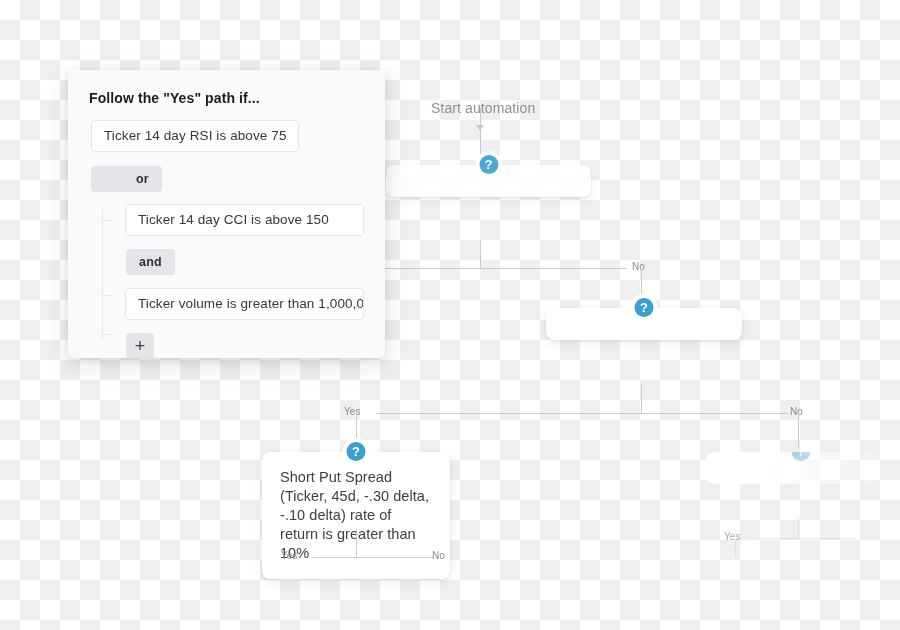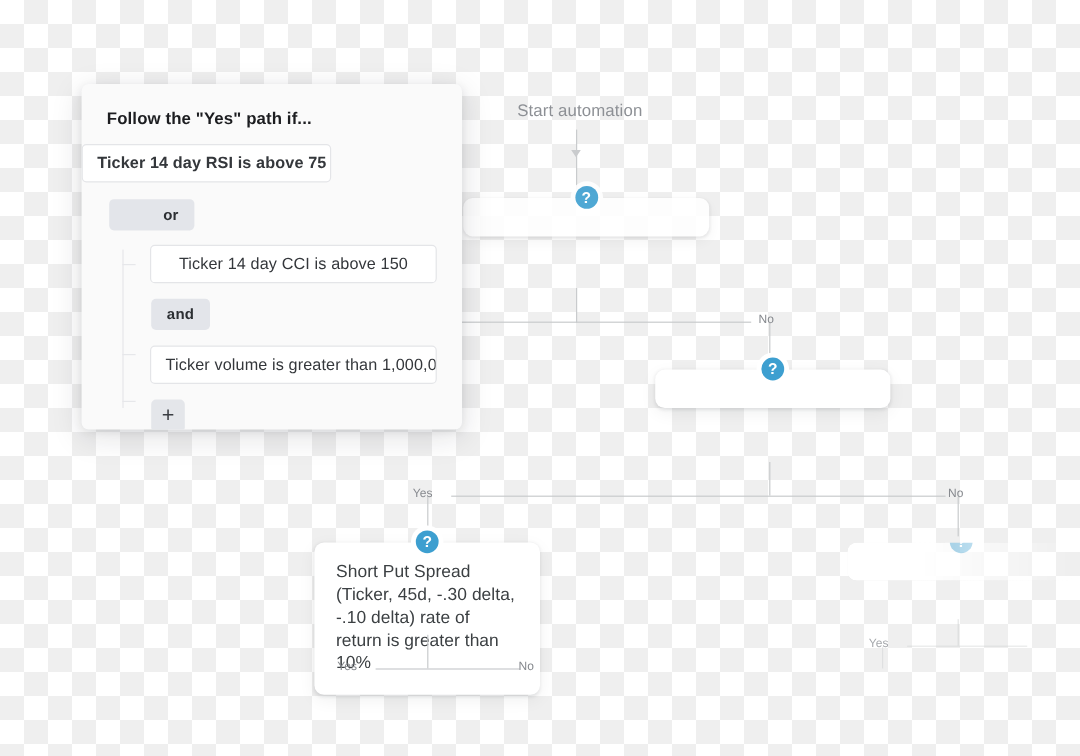--- a/index.html
+++ b/index.html
@@ -159,22 +159,22 @@
     font-size: 13.5px;
     color: #34373b;
     padding: 0 12px;
     white-space: nowrap;
     overflow: hidden;
     letter-spacing: .1px;
   }
 
   
   #field-rsi {
+    margin-left: 23px;
     width: 208px;
-    font-weight: bold;
   }
 
   
   .op-chip {
     display: inline-block;
     background: #e3e5ea;
     border-radius: 4px;
     font-size: 12.5px;
     font-weight: bold;
     color: #2c2f33;
@@ -203,21 +203,21 @@
     position: absolute;
     left: 34px;
     width: 11px;
     height: 1px;
     background: #e6e7ea;
   }
   #tick-1 { top: 16px; }
   #tick-2 { top: 91px; }
   #tick-3 { top: 130px; }
 
-  #field-cci   { width: 239px; text-align: center; }
+  #field-cci   { width: 239px; }
   #chip-and    { margin: 13px 16px 0 1px; }
   #field-vol   { width: 239px; margin-top: 13px; }
 
   #add-btn {
     margin: 13px 0 0 1px;
     width: 28px;
     height: 27px;
     background: #e4e6ea;
     border-radius: 4px;
     color: #3b3e43;
@@ -228,21 +228,21 @@
     user-select: none;
   }
 </style>
 </head>
 <body>
 
 <div id="canvas">
 
   <div id="flow">
 
-    <div class="start-label" style="left:431px; top:84px;">Start automation</div>
+    <div class="start-label" style="left:431px; top:100px;">Start automation</div>
 
     <div class="flow-line v" style="left:480px; top:108px; height:50px;"></div>
     <div class="arrow-head" style="left:476px; top:125px;"></div>
 
     <div class="node" id="node-rsi-above">
       <div class="help-badge">?</div>
     </div>
 
     <div class="flow-line v" style="left:480px; top:240px; height:29px;"></div>
 

